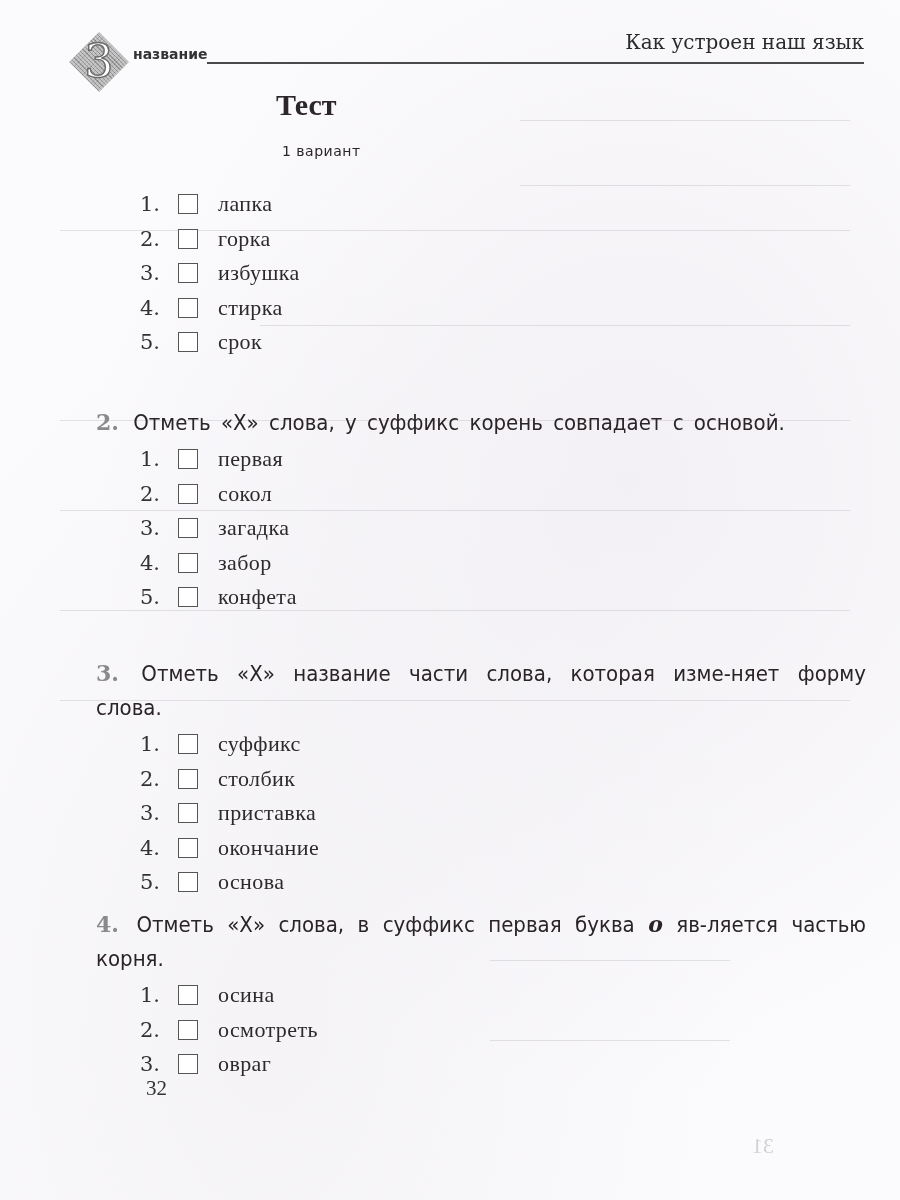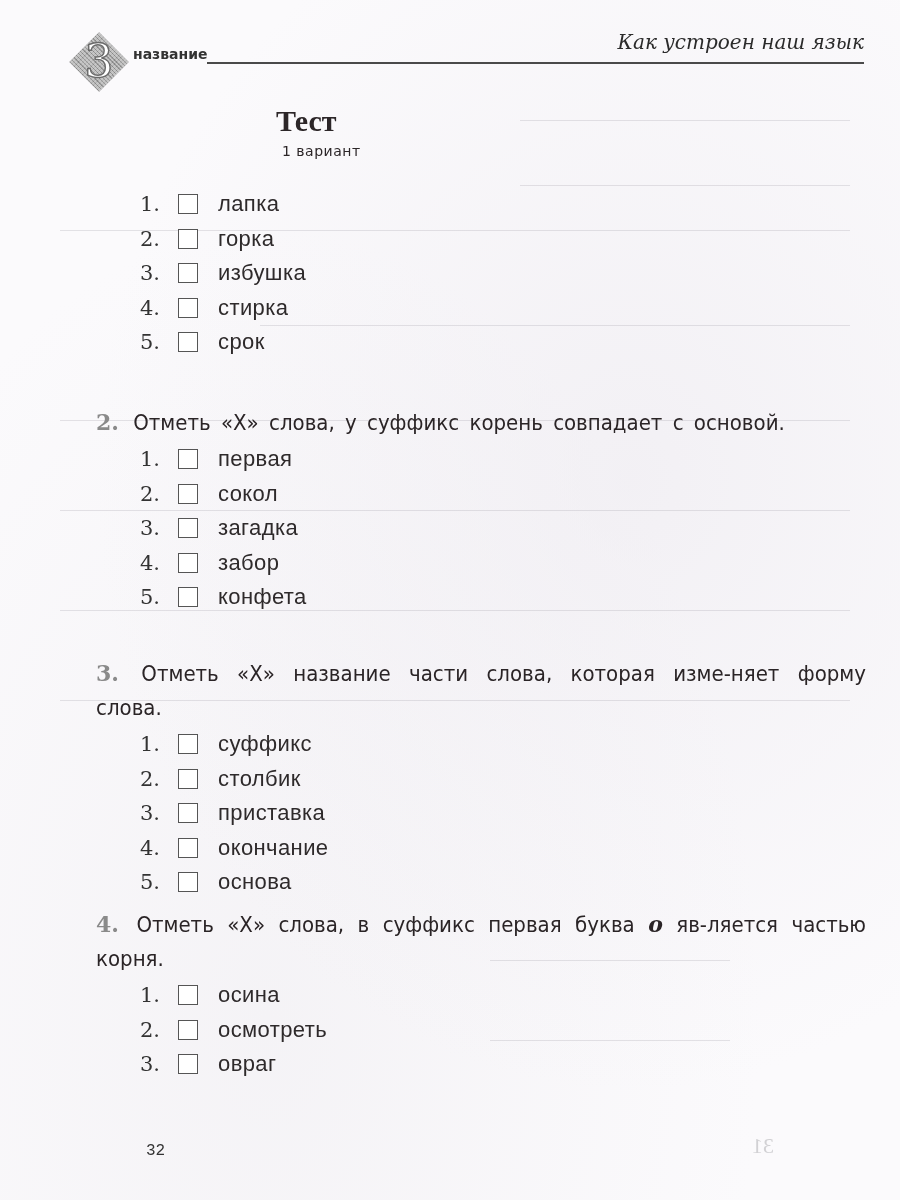--- a/index.html
+++ b/index.html
@@ -87,30 +87,29 @@
       top: 62px;
       width: 657px;
       height: 1.5px;
       background: #4a4a4a;
     }
     .section-title {
       position: absolute;
       right: 36px;
       top: 30px;
       font-family: "DejaVu Serif", serif;
-      font-style: italic;
       font-size: 20px;
       color: #2b2b2b;
     }
 
     
     .test-title {
       position: absolute;
       left: 276px;
-      top: 104px;
+      top: 88px;
       font-family: "Liberation Serif", serif;
       font-weight: bold;
       font-size: 30px;
       color: #2c2628;
     }
     .variant {
       position: absolute;
       left: 282px;
       top: 143px;
       font-family: "DejaVu Sans", sans-serif;
@@ -165,32 +164,32 @@
     .checkbox {
       width: 20px;
       height: 20px;
       border: 1.5px solid #555;
       background: #fff;
       margin-right: 20px;
       box-sizing: border-box;
       cursor: pointer;
     }
     .opt-label {
-      font-family: Liberation Sans, sans-serif;
+      font-family: Liberation Serif, serif;
       font-size: 22px;
       color: #2e2a2b;
       letter-spacing: 0.4px;
     }
 
     .page-number {
       position: absolute;
       left: 146px;
-      top: 1142px;
-      font-family: Liberation Mono, monospace;
-      font-size: 16px;
+      top: 1076px;
+      font-family: Liberation Serif, serif;
+      font-size: 21px;
       color: #333;
     }
     .ghost-page-number {
       position: absolute;
       left: 752px;
       top: 1133px;
       font-family: "Liberation Serif", serif;
       font-size: 22px;
       color: rgba(160,160,165,0.45);
       transform: scaleX(-1);

